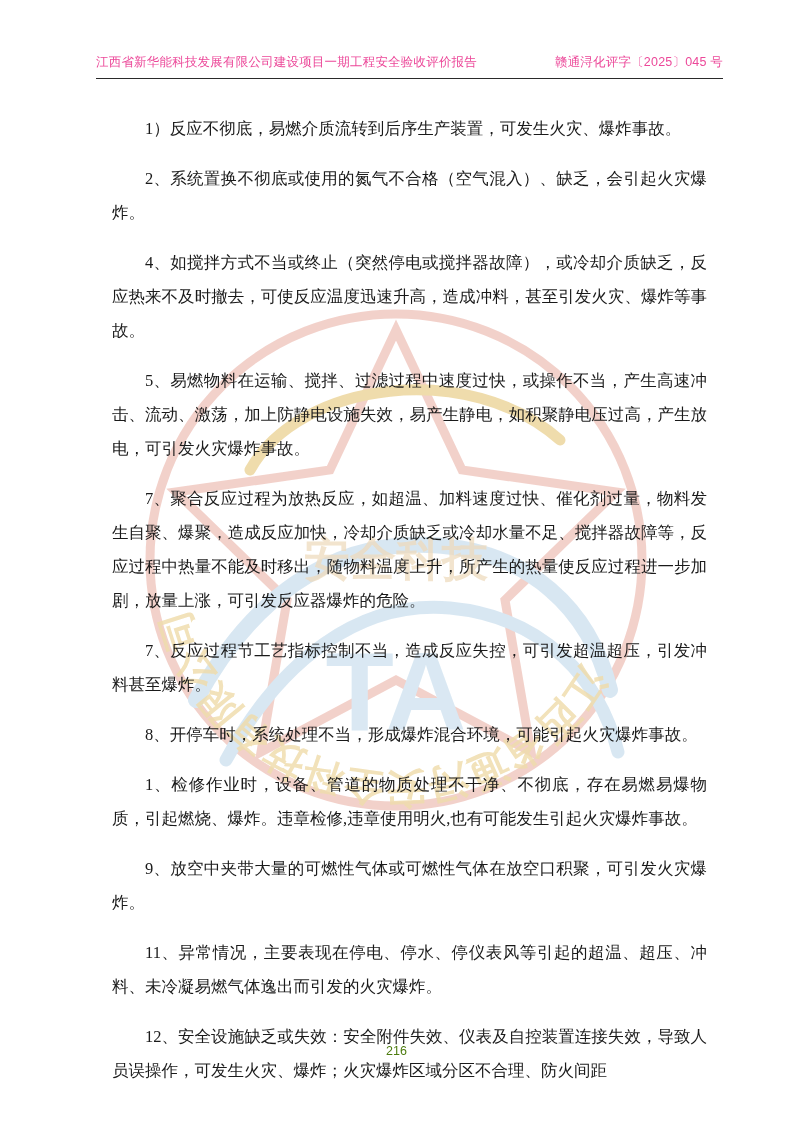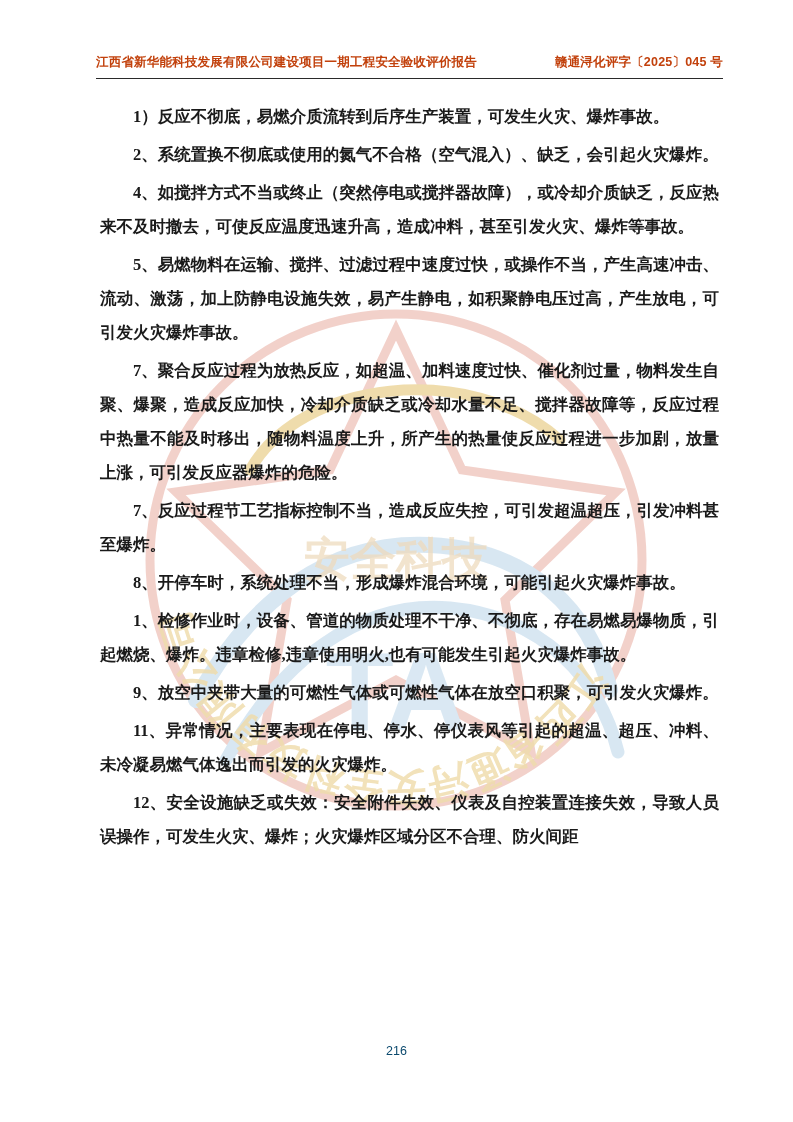--- a/index.html
+++ b/index.html
@@ -34,22 +34,22 @@
     left: 96px;
     right: 70px;
     top: 54px;
     z-index: 3;
     display: flex;
     justify-content: space-between;
     align-items: flex-end;
     font-size: 12.5px;
     letter-spacing: 0.2px;
     font-family: "Liberation Sans", sans-serif;
-    font-weight: bold;
-    color: #c2410c;
+    font-weight: normal;
+    color: #ec4899;
   }
   .header .h-right {
     white-space: nowrap;
     padding-left: 14px;
   }
   .header-rule {
     position: absolute;
     left: 96px;
     right: 70px;
     top: 78px;
@@ -63,35 +63,34 @@
     left: 96px;
     right: 70px;
     top: 96px;
     z-index: 2;
     font-size: 16.5px;
     line-height: 34px;
     text-align: justify;
     text-justify: inter-ideograph;
   }
   .para {
-    margin: 4px;
+    margin: 16px;
     text-indent: 2em;
-    font-weight: bold;
   }
 
   
   .footer {
     position: absolute;
     left: 0;
     right: 0;
     top: 1044px;
     text-align: center;
     font-size: 12.5px;
     font-family: "Liberation Sans", sans-serif;
-    color: #0c4a6e;
+    color: #4d7c0f;
     z-index: 3;
   }
 </style>
 </head>
 <body>
 
 <div class="page">
 
   <svg class="watermark" viewBox="0 0 793 1122" xmlns="http://www.w3.org/2000/svg">
     <defs>

